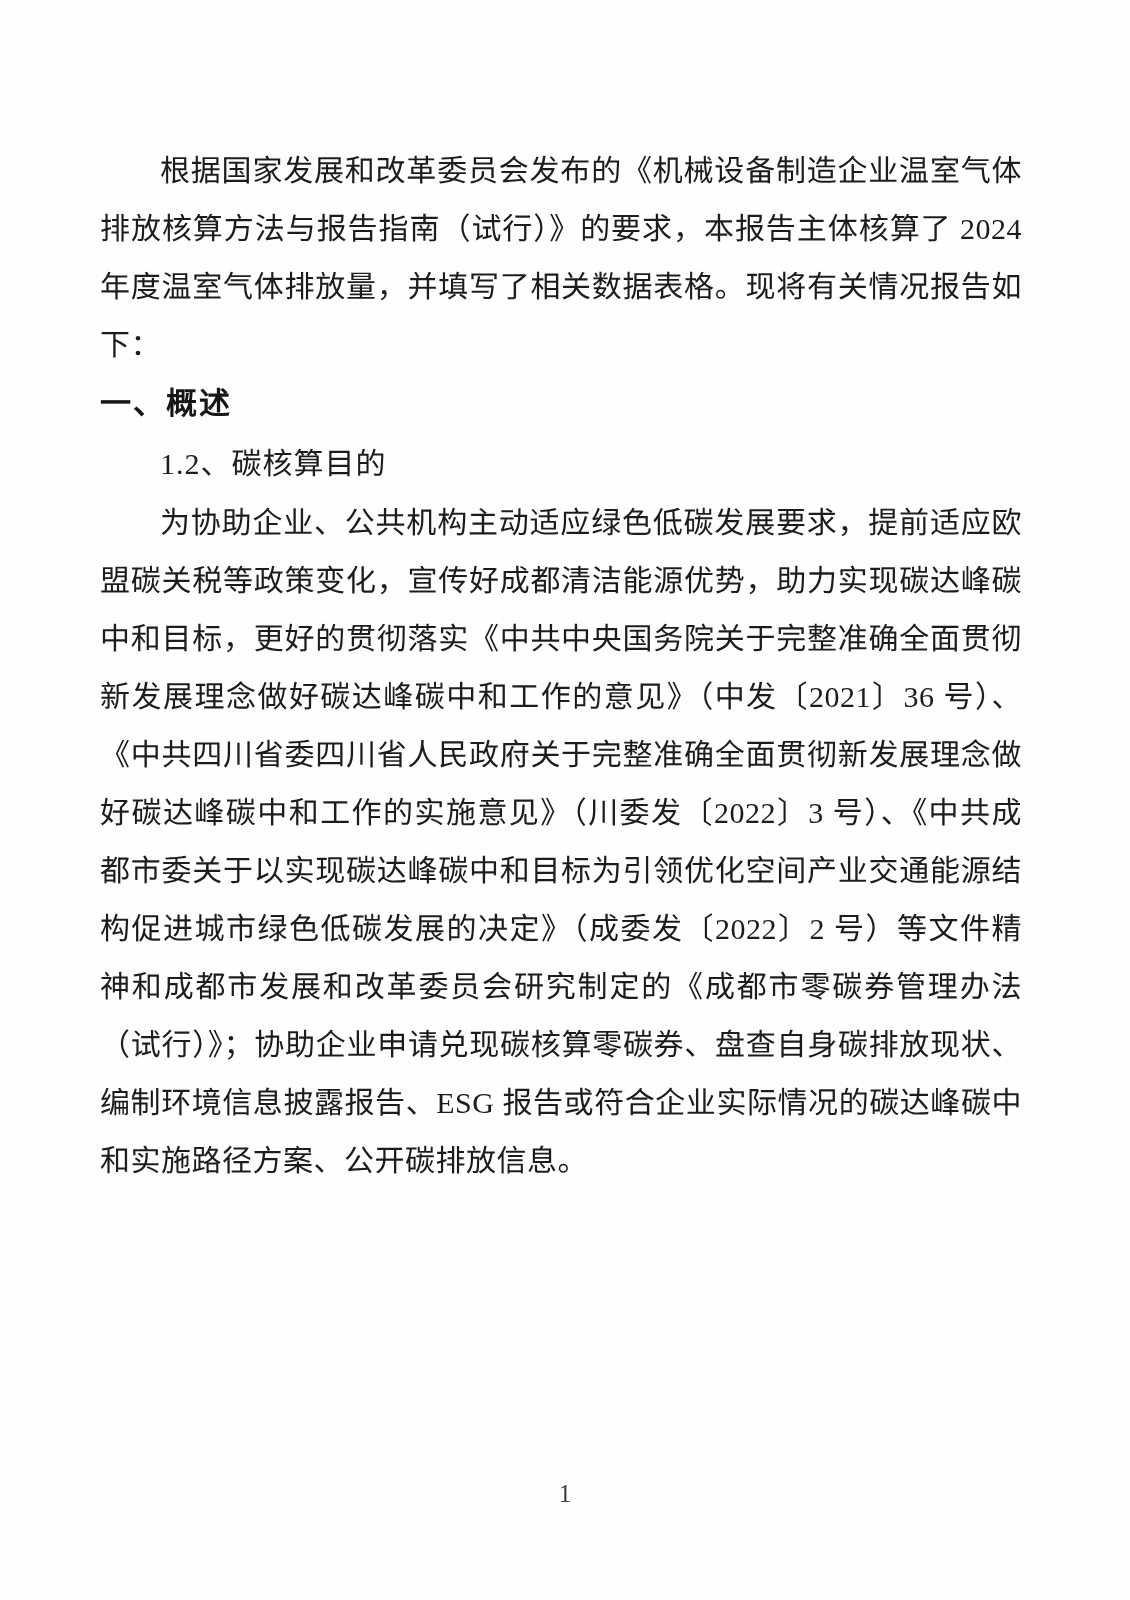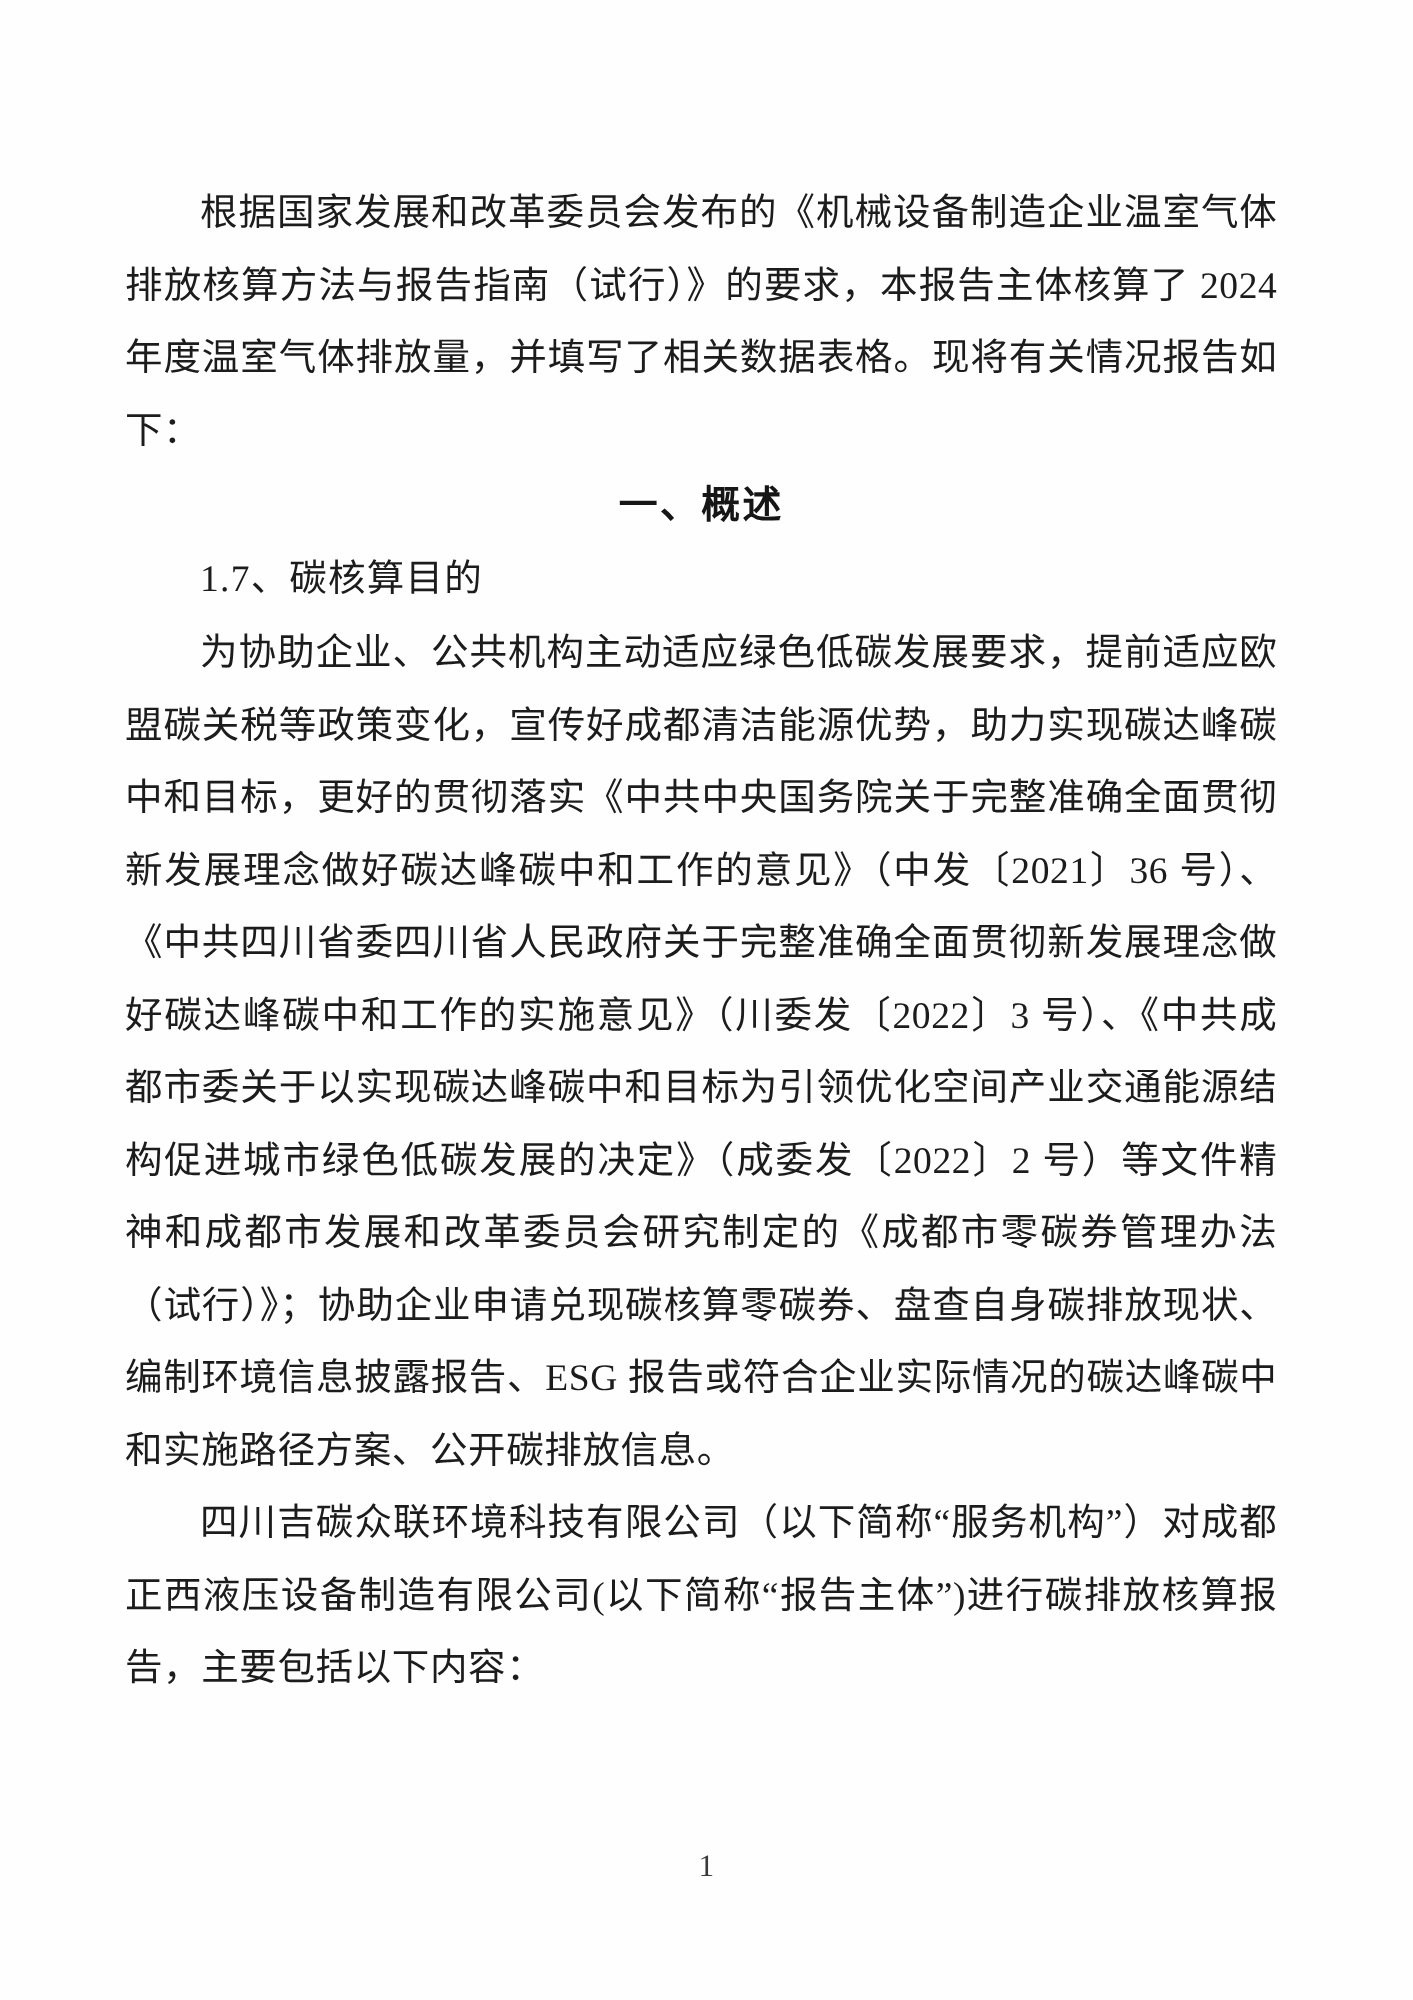--- a/index.html
+++ b/index.html
@@ -35,21 +35,20 @@
     text-indent: 2em;
   }
   .h1 {
     margin: 0;
     font-family: "Liberation Sans", "DejaVu Sans", sans-serif;
     font-weight: bold;
     font-size: 31px;
     line-height: 60px;
     letter-spacing: 2px;
     color: #161616;
-    text-align: center;
   }
   .h2 {
     margin: 0;
     font-size: 30px;
     line-height: 60px;
     text-indent: 2em;
     letter-spacing: 1px;
   }
   .page-number {
     position: absolute;
@@ -62,18 +61,17 @@
     color: #3a3a3a;
   }
 </style>
 </head>
 <body>
 
 <div class="page">
   <div class="content">
       <p class="para indent">根据国家发展和改革委员会发布的《机械设备制造企业温室气体排放核算方法与报告指南（试行）》的要求，本报告主体核算了 2024 年度温室气体排放量，并填写了相关数据表格。现将有关情况报告如下：</p>
       <p class="h1">一、概述</p>
-      <p class="h2">1.7、碳核算目的</p>
+      <p class="h2">1.2、碳核算目的</p>
       <p class="para indent">为协助企业、公共机构主动适应绿色低碳发展要求，提前适应欧盟碳关税等政策变化，宣传好成都清洁能源优势，助力实现碳达峰碳中和目标，更好的贯彻落实《中共中央国务院关于完整准确全面贯彻新发展理念做好碳达峰碳中和工作的意见》（中发〔2021〕36 号）、《中共四川省委四川省人民政府关于完整准确全面贯彻新发展理念做好碳达峰碳中和工作的实施意见》（川委发〔2022〕3 号）、《中共成都市委关于以实现碳达峰碳中和目标为引领优化空间产业交通能源结构促进城市绿色低碳发展的决定》（成委发〔2022〕2 号）等文件精神和成都市发展和改革委员会研究制定的《成都市零碳券管理办法（试行）》；协助企业申请兑现碳核算零碳券、盘查自身碳排放现状、编制环境信息披露报告、ESG 报告或符合企业实际情况的碳达峰碳中和实施路径方案、公开碳排放信息。</p>
-      <p class="para indent">四川吉碳众联环境科技有限公司（以下简称“服务机构”）对成都正西液压设备制造有限公司(以下简称“报告主体”)进行碳排放核算报告，主要包括以下内容：</p>
     </div>
   <div class="page-number">1</div>
 </div>
 
 </body></html>

